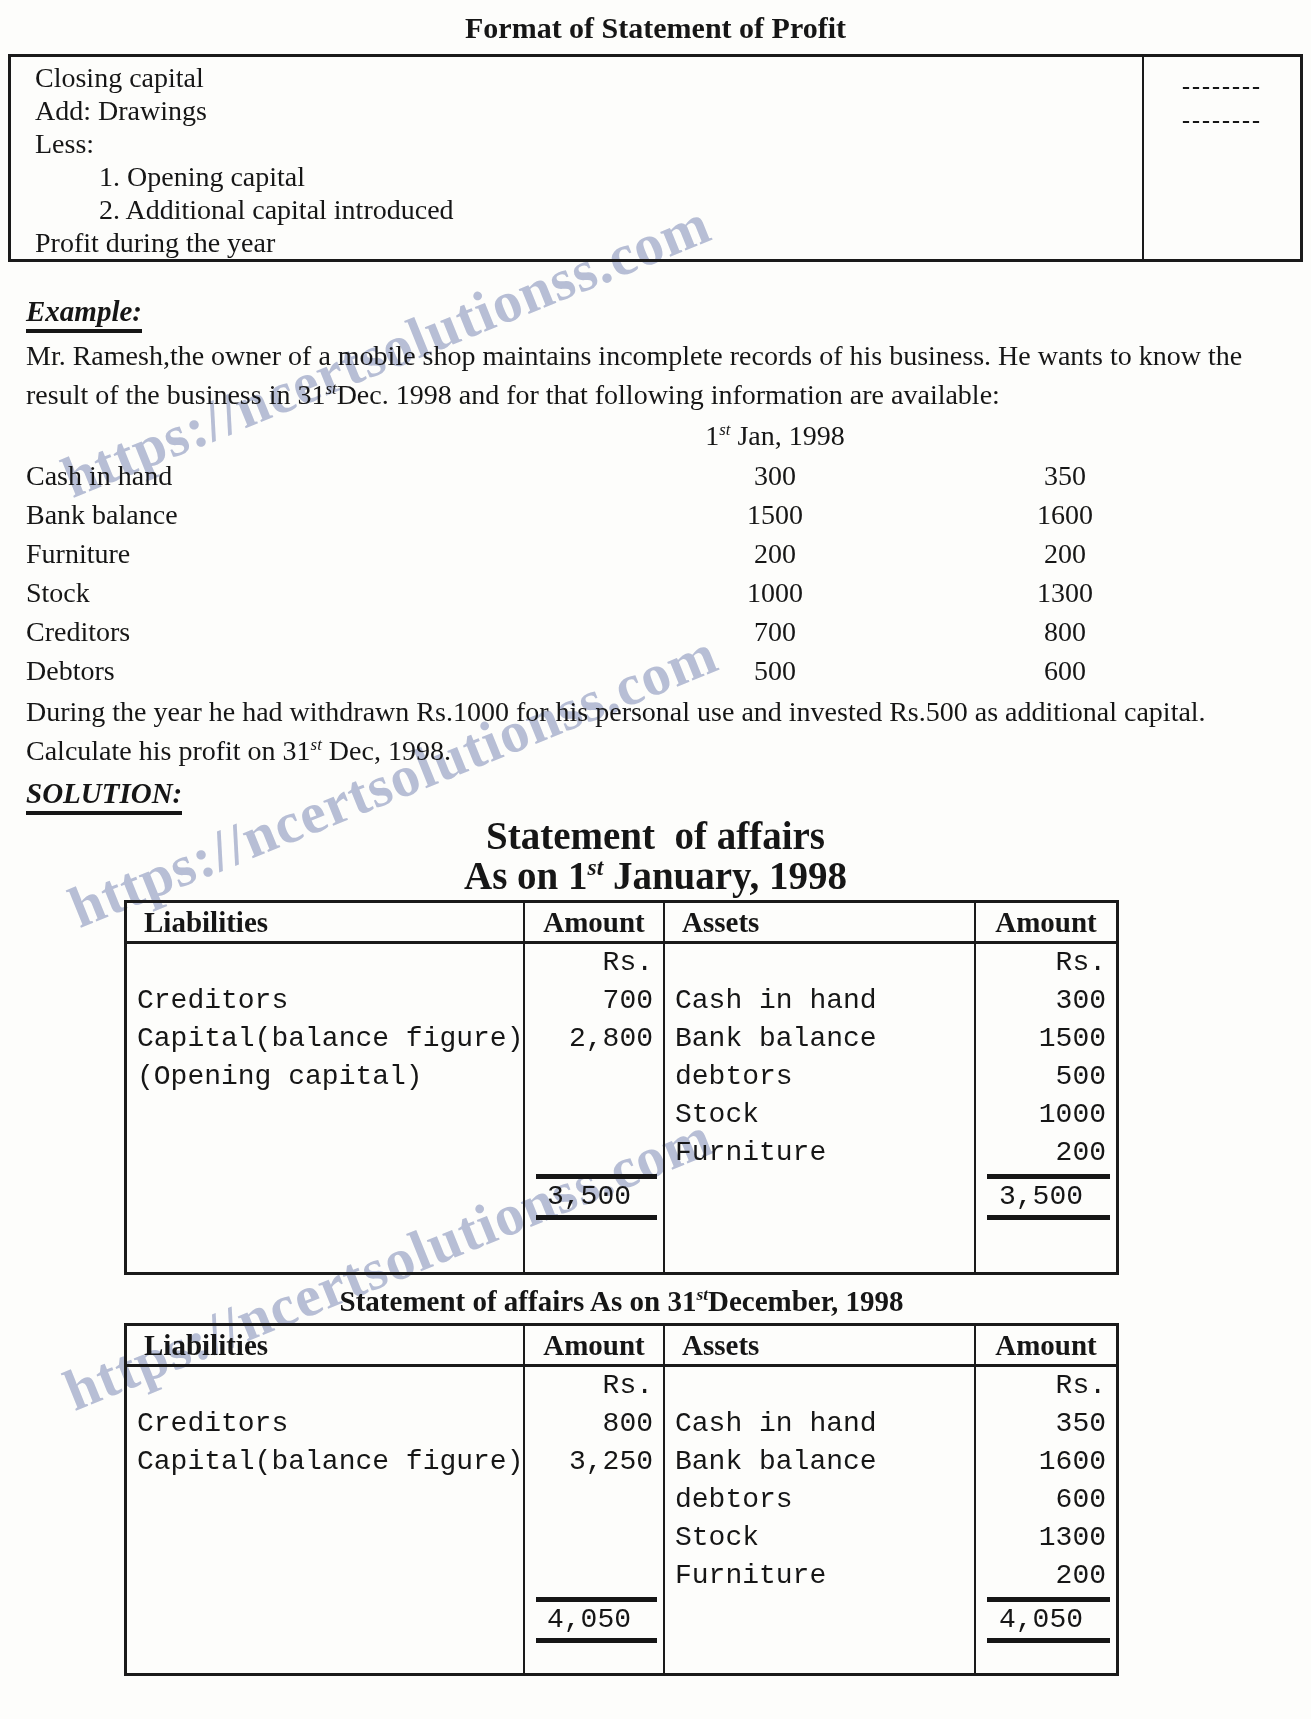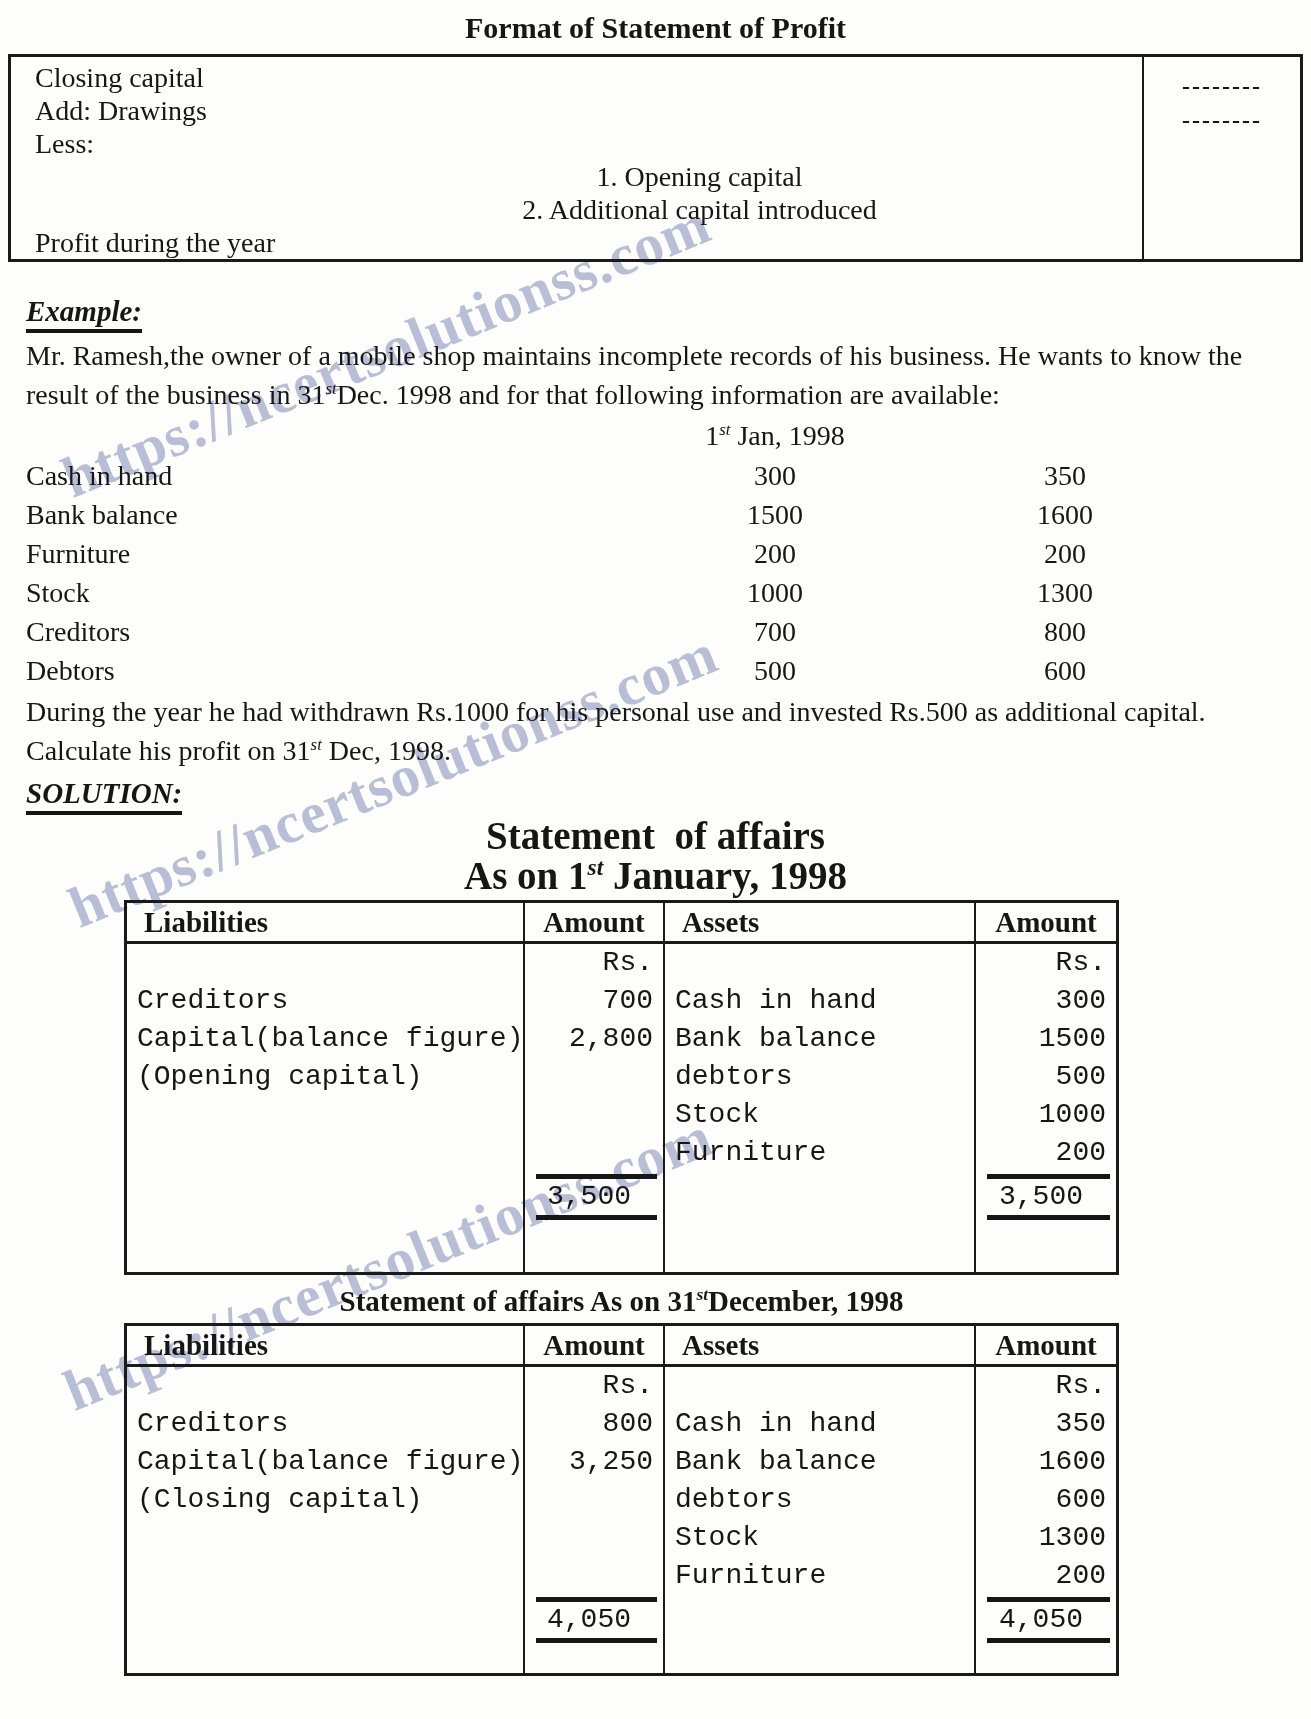--- a/index.html
+++ b/index.html
@@ -21,21 +21,21 @@
     text-align:center;font-weight:bold;font-size:30px;
     padding-top:8px;height:40px;line-height:40px;
   }
   
   .format-table{
     position:relative;margin:6px 8px 0 8px;height:208px;
     border:3px solid #1a1a1a;box-sizing:border-box;
   }
   .format-left{padding:4px 0 0 24px;font-size:28px;}
   .format-line{height:33px;line-height:33px;}
-  .format-line.indent{padding-left:64px;text-align:center;}
+  .format-line.indent{padding-left:64px;}
   .format-right{
     position:absolute;top:0;right:0;bottom:0;width:158px;
     border-left:2px solid #1a1a1a;box-sizing:border-box;
     padding-top:12px;text-align:center;
     font-weight:bold;font-size:24px;letter-spacing:2px;
   }
   .dash-row{height:34px;line-height:34px;}
   
   .section-heading{margin:32px 0 0 26px;font-size:29px;font-weight:bold;height:38px;line-height:34px;}
   .section-heading .u{display:inline-block;border-bottom:4px solid #161616;padding-bottom:1px;font-style:italic;}
@@ -209,21 +209,20 @@
       <div class="c1 hpad">Liabilities</div>
       <div class="c2 hcenter">Amount</div>
       <div class="c3 hpad">Assets</div>
       <div class="c4 hcenter">Amount</div>
     </div>
     <div class="aff-body body2">
       <div class="aff-col c1">
         <div class="line"></div>
         <div class="line lblline">Creditors</div>
         <div class="line lblline">Capital(balance figure)</div>
-        <div class="line lblline">(Closing capital)</div>
       </div>
       <div class="aff-col c2">
         <div class="line amt">Rs.</div>
         <div class="line amt">800</div>
         <div class="line amt">3,250</div>
         <div class="line"></div>
           <div class="line"></div>
           <div class="line"></div>
         <div class="total-block">
           <div class="rule"></div>

